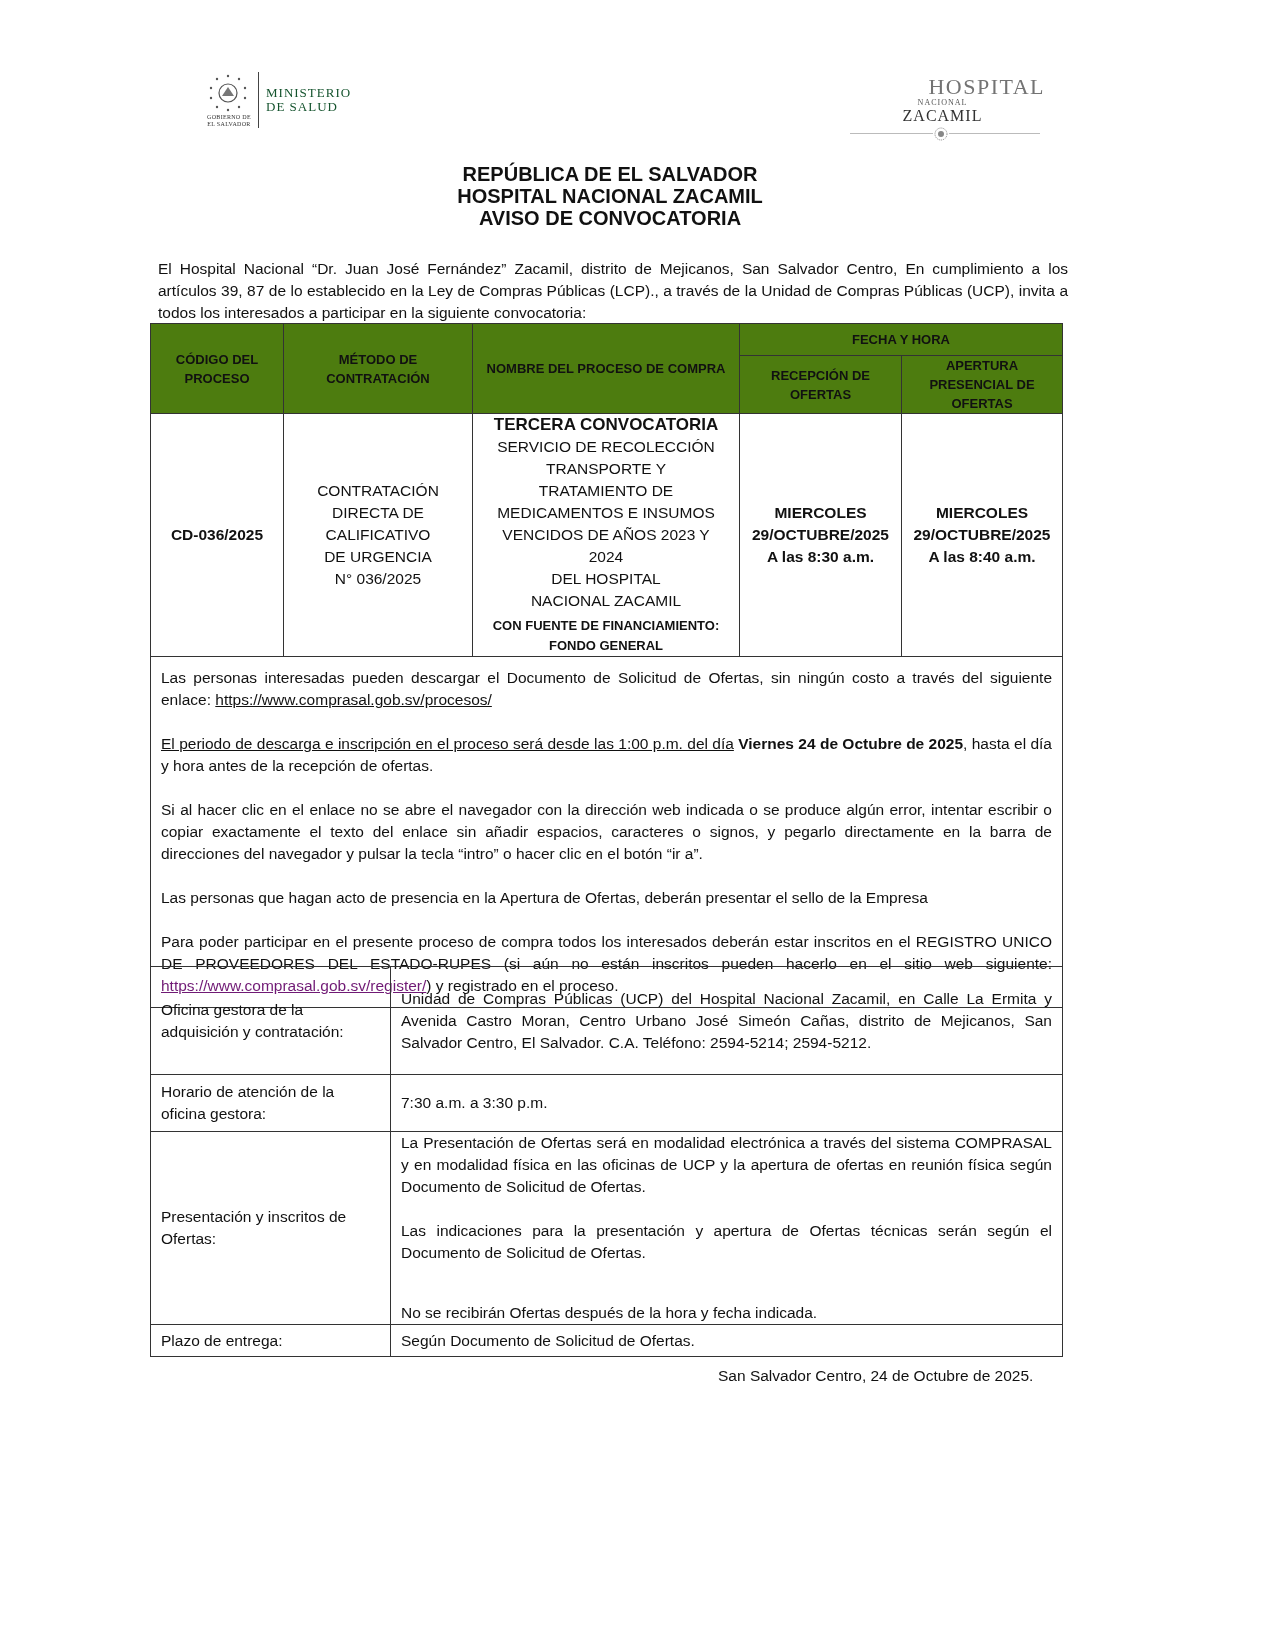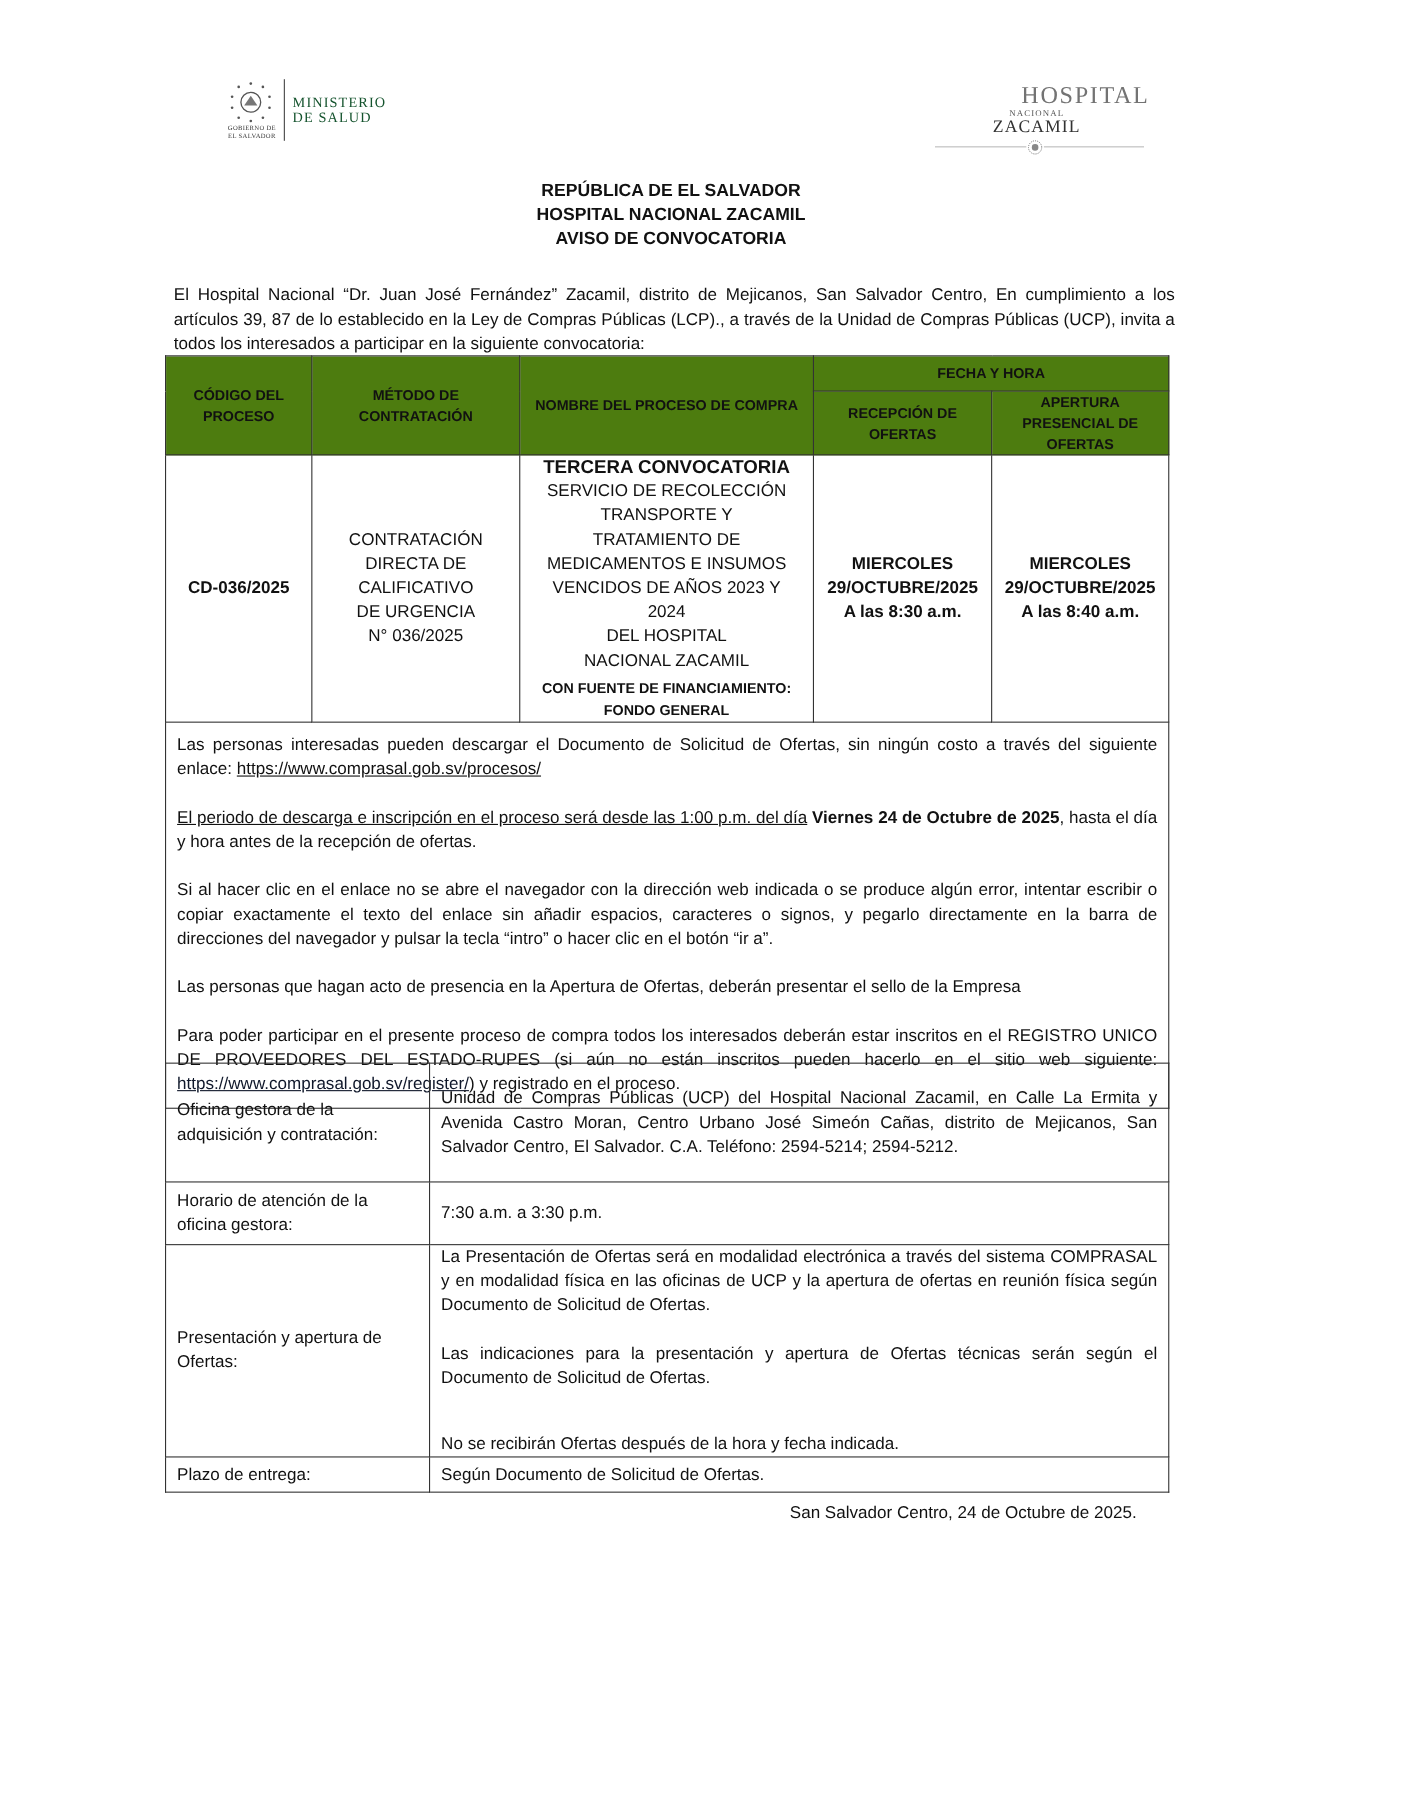--- a/index.html
+++ b/index.html
@@ -8,21 +8,21 @@
   .seal { position: absolute; left: 8px; top: 2px; width: 44px; height: 40px; }
   .seal-cap { position: absolute; left: 0; top: 44px; width: 62px; font-family: "Liberation Serif", serif; font-size: 6px; line-height: 7px; text-align: center; color: #333; letter-spacing: 0.3px; }
   .vrule { position: absolute; left: 60px; top: 2px; width: 1px; height: 56px; background: #444; }
   .minsal { position: absolute; left: 68px; top: 16px; font-family: "Liberation Serif", serif; font-size: 13px; line-height: 14px; color: #14532d; letter-spacing: 1px; }
   .logo-right { position: absolute; left: 840px; top: 76px; width: 205px; height: 76px; text-align: center; }
   .hosp1 { font-family: "Liberation Serif", serif; font-size: 22px; color: #737373; letter-spacing: 1.5px; line-height: 22px; text-align: right; }
   .hosp2 { font-family: "Liberation Serif", serif; font-size: 8px; color: #555; letter-spacing: 1px; line-height: 10px; }
   .hosp3 { font-family: "Liberation Serif", serif; font-size: 16px; color: #333; letter-spacing: 1px; line-height: 16px; }
   .hosp-line { position: absolute; left: 10px; top: 57px; width: 190px; height: 1px; background: #bbb; }
   .hosp-seal { position: absolute; left: 93px; top: 50px; width: 16px; height: 16px; background: #fff; }
-  .titles { position: absolute; left: 0; top: 163px; width: 1220px; text-align: center; font-weight: bold; font-size: 16px; line-height: 22px; }
+  .titles { position: absolute; left: 0; top: 163px; width: 1220px; text-align: center; font-weight: bold; font-size: 20px; line-height: 22px; }
   .intro { position: absolute; left: 158px; top: 258px; width: 910px; font-size: 15.5px; line-height: 22px; text-align: justify; }
   table { border-collapse: collapse; position: absolute; left: 150px; width: 913px; }
   td, th { border: 1px solid #333; }
   .t1 { top: 323px; }
   .t1 th { background: #4d7c0f; font-size: 13px; font-weight: bold; line-height: 19px; text-align: center; vertical-align: middle; padding: 0 4px; }
   .t1 td { vertical-align: middle; text-align: center; font-size: 15.5px; line-height: 22px; }
   .t1 .b { font-weight: bold; }
   .notes { padding: 10px 10px 10px 10px; text-align: justify !important; vertical-align: top !important; }
   .notes p { margin: 0 0 22px 0; font-size: 15.5px; line-height: 22px; }
   .notes p:last-child { margin-bottom: 0; }
@@ -119,38 +119,38 @@
       <div>29/OCTUBRE/2025</div>
       <div>A las 8:40 a.m.</div>
     </td>
   </tr>
   <tr>
     <td colspan="5" class="notes">
       <p><span>Las personas interesadas pueden descargar el Documento de Solicitud de Ofertas, sin ningún costo a través del siguiente enlace: </span><a class="u" style="color:#111;">https://www.comprasal.gob.sv/procesos/</a></p>
       <p><span class="u">El periodo de descarga e inscripción en el proceso será desde las 1:00 p.m. del día</span> <b>Viernes 24 de Octubre de 2025</b><span>, hasta el día y hora antes de la recepción de ofertas.</span></p>
       <p>Si al hacer clic en el enlace no se abre el navegador con la dirección web indicada o se produce algún error, intentar escribir o copiar exactamente el texto del enlace sin añadir espacios, caracteres o signos, y pegarlo directamente en la barra de direcciones del navegador y pulsar la tecla “intro” o hacer clic en el botón “ir a”.</p>
       <p>Las personas que hagan acto de presencia en la Apertura de Ofertas, deberán presentar el sello de la Empresa</p>
-      <p><span>Para poder participar en el presente proceso de compra todos los interesados deberán estar inscritos en el REGISTRO UNICO DE PROVEEDORES DEL ESTADO-RUPES (si aún no están inscritos pueden hacerlo en el sitio web siguiente: </span><a class="u" style="color:#0f172a;">https://www.comprasal.gob.sv/register/</a><span>) y registrado en el proceso.</span></p>
+      <p><span>Para poder participar en el presente proceso de compra todos los interesados deberán estar inscritos en el REGISTRO UNICO DE PROVEEDORES DEL ESTADO-RUPES (si aún no están inscritos pueden hacerlo en el sitio web siguiente: </span><a class="u" style="color:#701a75;">https://www.comprasal.gob.sv/register/</a><span>) y registrado en el proceso.</span></p>
     </td>
   </tr>
 </tbody>
   </table>
 
 <table class="t2">
   <tbody>
       <tr style="height:108px;">
     <td class="lab">Oficina gestora de la adquisición y contratación:</td>
     <td>Unidad de Compras Públicas (UCP) del Hospital Nacional Zacamil, en Calle La Ermita y Avenida Castro Moran, Centro Urbano José Simeón Cañas, distrito de Mejicanos, San Salvador Centro, El Salvador. C.A. Teléfono:  2594-5214; 2594-5212.</td>
   </tr>
   <tr style="height:57px;">
     <td class="lab">Horario de atención de la oficina gestora:</td>
     <td>7:30 a.m. a 3:30 p.m.</td>
   </tr>
   <tr style="height:175px;">
-    <td class="lab">Presentación y apertura de Ofertas:</td>
+    <td class="lab">Presentación y inscritos de Ofertas:</td>
     <td>
       <p>La Presentación de Ofertas será en modalidad electrónica a través del sistema COMPRASAL y en modalidad física en las oficinas de UCP y la apertura de ofertas en reunión física según Documento de Solicitud de Ofertas.</p>
       <p style="margin-top:22px;">Las indicaciones para la presentación y apertura de Ofertas técnicas serán según el Documento de Solicitud de Ofertas.</p>
       <p style="margin-top:38px;">No se recibirán Ofertas después de la hora y fecha indicada.</p>
     </td>
   </tr>
   <tr style="height:32px;">
     <td class="lab">Plazo de entrega:</td>
     <td>Según Documento de Solicitud de Ofertas.</td>
   </tr>

